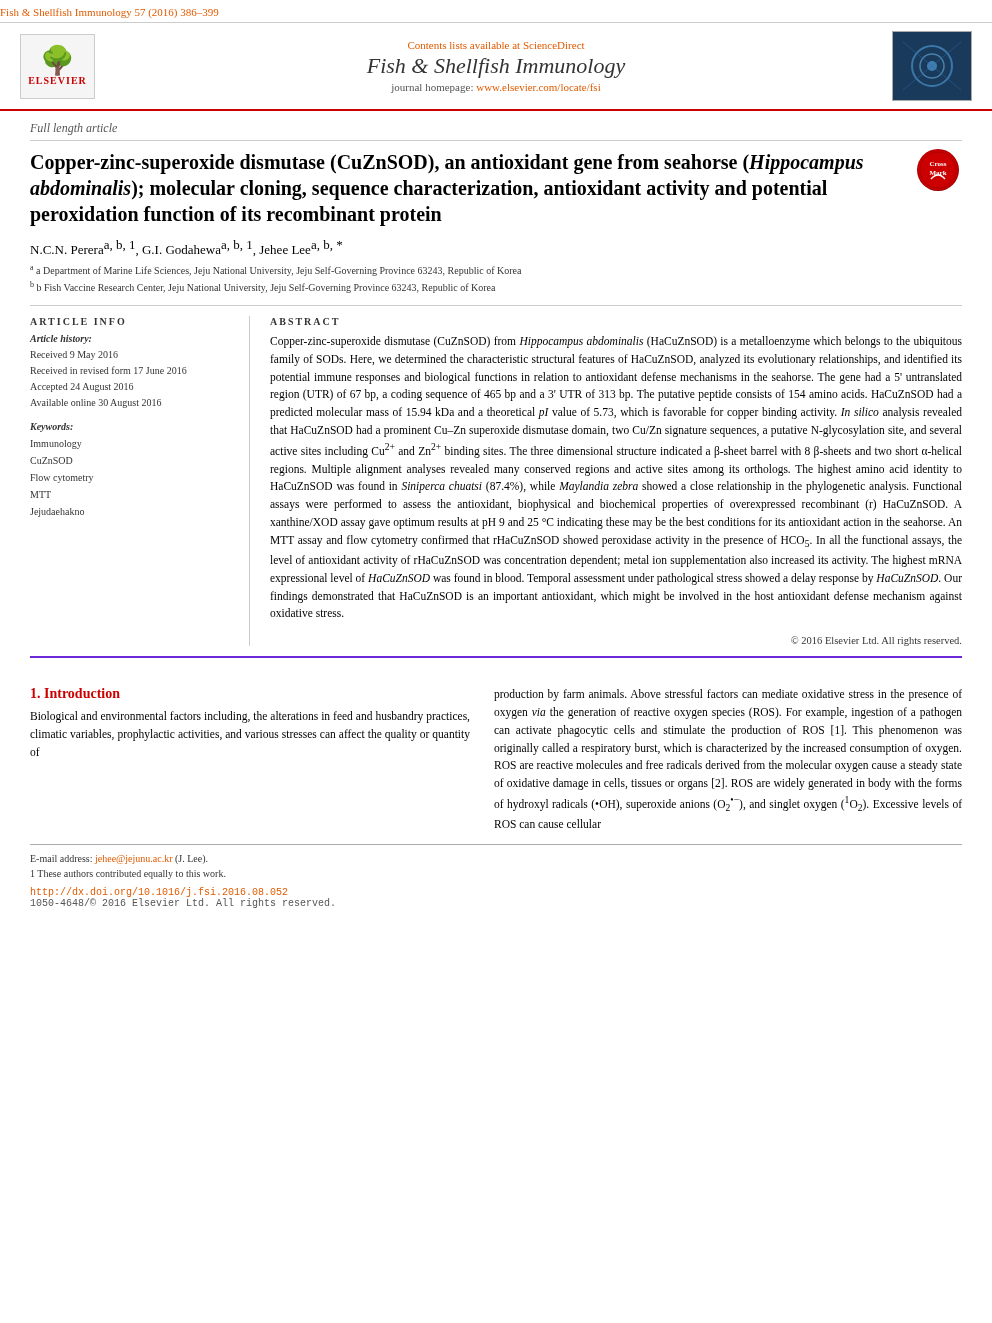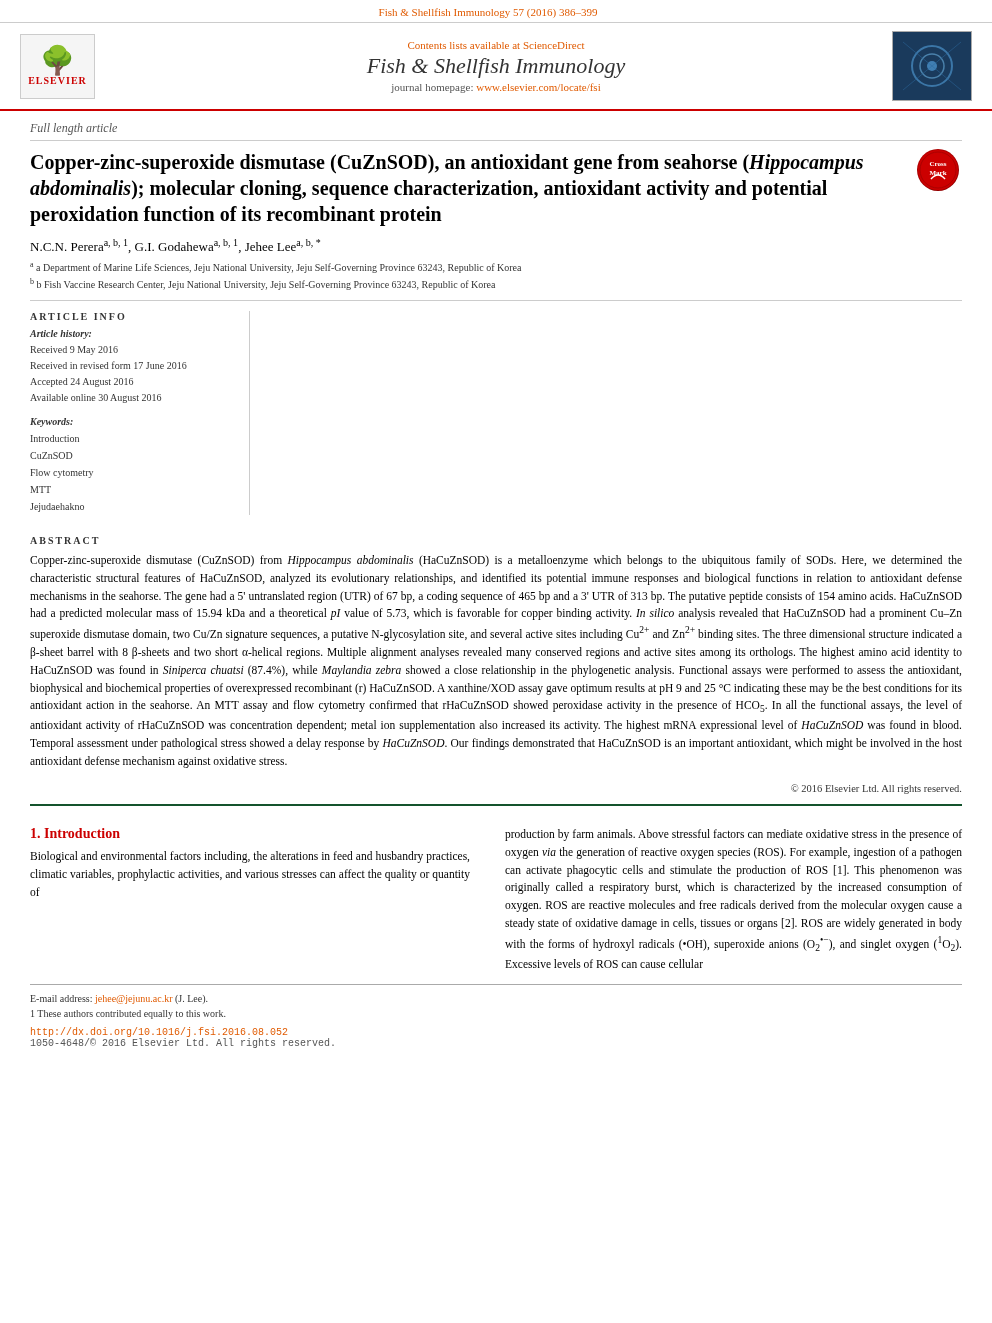--- a/index.html
+++ b/index.html
@@ -7,21 +7,21 @@
       font-family: "Times New Roman", Times, serif;
       font-size: 13px;
       background: #fff;
       color: #000;
       width: 992px;
       min-height: 1323px;
     }
 
     
     .top-ref {
-      text-align: center;
+      text-align: left;
       font-size: 11px;
       color: #e05a00;
       padding: 6px 16px 4px 0;
       border-bottom: 1px solid #ccc;
     }
 
     
     .journal-header {
       display: flex;
       align-items: center;
@@ -107,38 +107,37 @@
       font-weight: bold;
       text-align: center;
       line-height: 1.1;
       text-decoration: underline;
     }
 
     .authors {
       font-size: 13px;
       margin-bottom: 4px;
     }
-    .author-super { font-size: 10px; vertical-align: super; }
+    .author-super { font-size: 13px; vertical-align: super; }
 
     .affiliations {
       font-size: 10px;
       color: #333;
-      margin-bottom: 8px;
       line-height: 1.5;
       font-family: Liberation Serif, serif;
     }
     .affiliation-super { font-size: 8px; vertical-align: super; }
 
     
     .two-col {
       display: flex;
       gap: 20px;
+      margin-top: 10px;
       border-top: 1px solid #ccc;
       padding-top: 10px;
-      flex-direction: column;
     }
 
     .left-col {
       width: 220px;
       flex-shrink: 0;
       border-right: 1px solid #ccc;
       padding-right: 15px;
     }
 
     .right-col {
@@ -185,25 +184,25 @@
     .copyright-line {
       font-size: 10.5px;
       text-align: right;
       color: #333;
       margin-top: 8px;
       padding-top: 4px;
     }
 
     
     .bottom-section {
-      border-top: 2px solid #14532d;
+      border-top: 2px solid #6d28d9;
       margin: 0 30px;
-      padding-top: 20px;
-      display: flex;
-      gap: 35px;
+      padding-top: 28px;
+      display: flex;
+      gap: 24px;
     }
 
     .intro-left {
       width: 440px;
       flex-shrink: 0;
     }
     .intro-right {
       flex: 1;
     }
 
@@ -342,21 +341,21 @@
       <div class="article-info-block">
         <div class="info-label">Article history:</div>
         <div class="info-item">Received 9 May 2016</div>
         <div class="info-item">Received in revised form 17 June 2016</div>
         <div class="info-item">Accepted 24 August 2016</div>
         <div class="info-item">Available online 30 August 2016</div>
       </div>
 
       <div class="keywords-block">
         <div class="info-label">Keywords:</div>
-        <div class="keyword-item">Introduction</div>
+        <div class="keyword-item">Immunology</div>
         <div class="keyword-item">CuZnSOD</div>
         <div class="keyword-item">Flow cytometry</div>
         <div class="keyword-item">MTT</div>
         <div class="keyword-item">Jejudaehakno</div>
       </div>
     </div>
 
     <div class="right-col">
       <div class="section-label">ABSTRACT</div>
       <div class="abstract-text">

